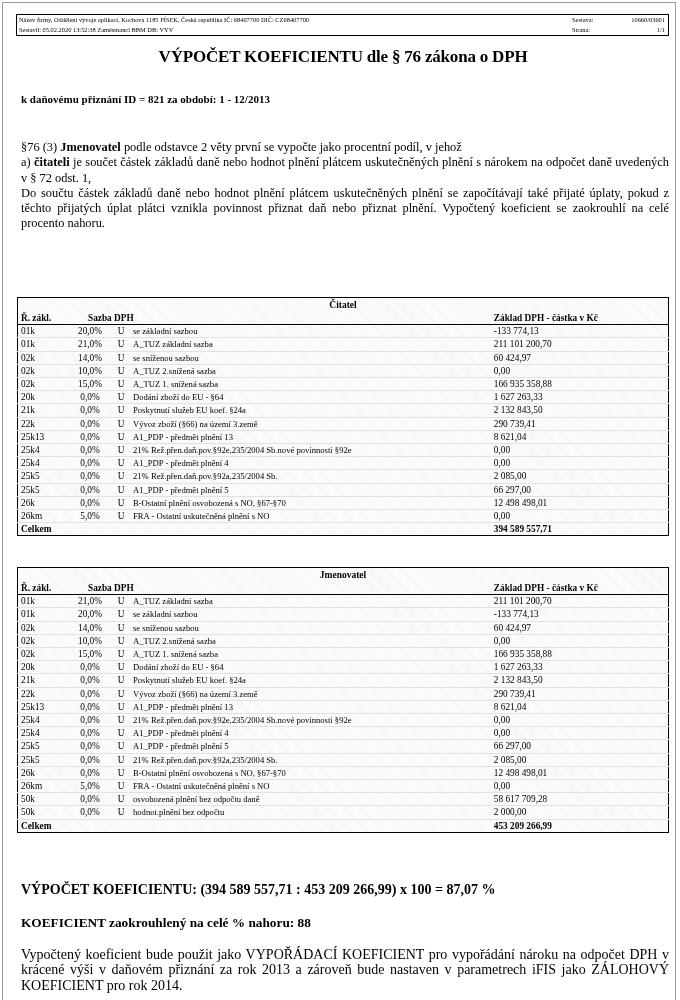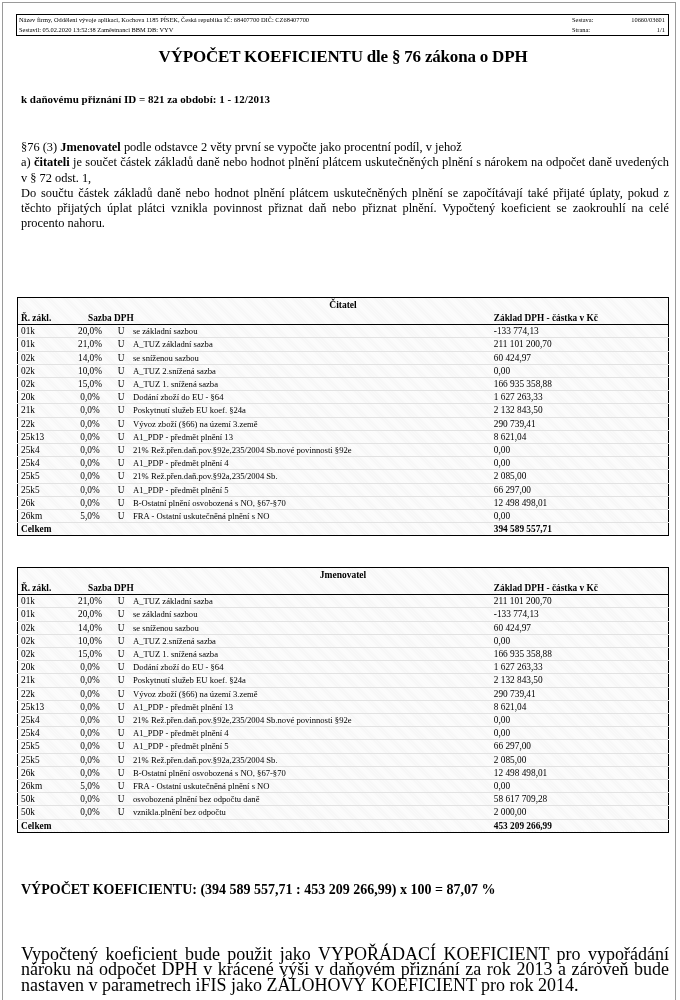--- a/index.html
+++ b/index.html
@@ -40,21 +40,21 @@
   table.t tr.body td { border-bottom: 1px solid #e2e2e2; height: 12.2px; }
   table.t tr.total td { font-weight: bold; border-top: 1.5px solid #000; height: 11.5px; margin-top: 48px; }
   td.c1 { width: 44px; }
   td.c2 { width: 38px; text-align: center; }
   td.c3 { width: 12px; text-align: center; }
   td.c5 { text-align: left; }
   td.desc { font-size: 8.6px; margin-left: 33px; }
   .calc { position: absolute; left: 18px; top: 879px; font-size: 14px; font-weight: bold; }
   .rounded { position: absolute; left: 18px; top: 912px; font-size: 13.3px; font-weight: bold; }
   .note {
-    position: absolute; left: 18px; top: 944px; width: 648px; font-size: 18px; line-height: 15.3px;
+    position: absolute; left: 18px; top: 944px; width: 648px; font-size: 14px; line-height: 15.3px;
     text-align: justify;
   }
 </style>
 </head>
 <body>
 
 <div class="page">
 
   <div class="hdr">
     <div class="row">
@@ -325,27 +325,28 @@
           <td class="c1">50k</td>
           <td class="c2">0,0%</td>
           <td class="c3">U</td>
           <td class="desc">osvobozená plnění bez odpočtu daně</td>
           <td class="c5">58 617 709,28</td>
         </tr>
         <tr class="body">
           <td class="c1">50k</td>
           <td class="c2">0,0%</td>
           <td class="c3">U</td>
-          <td class="desc">vznikla.plnění bez odpočtu</td>
+          <td class="desc">hodnot.plnění bez odpočtu</td>
           <td class="c5">2 000,00</td>
         </tr>
       </tbody>
     <tbody>
         <tr class="total">
       <td colspan="4">Celkem</td>
       <td class="c5">453 209 266,99</td>
     </tr>
   </tbody>
     </table>
 
   <div class="calc">VÝPOČET KOEFICIENTU: (394 589 557,71 : 453 209 266,99) x 100 =  87,07 %</div>
+  <div class="rounded">KOEFICIENT zaokrouhlený na celé % nahoru:  88</div>
   <div class="note">Vypočtený koeficient bude použit jako VYPOŘÁDACÍ KOEFICIENT pro vypořádání nároku na odpočet DPH v krácené výši v daňovém přiznání za rok 2013 a zároveň bude nastaven v parametrech iFIS jako ZÁLOHOVÝ KOEFICIENT pro rok 2014.</div>
 </div>
 
 </body></html>

